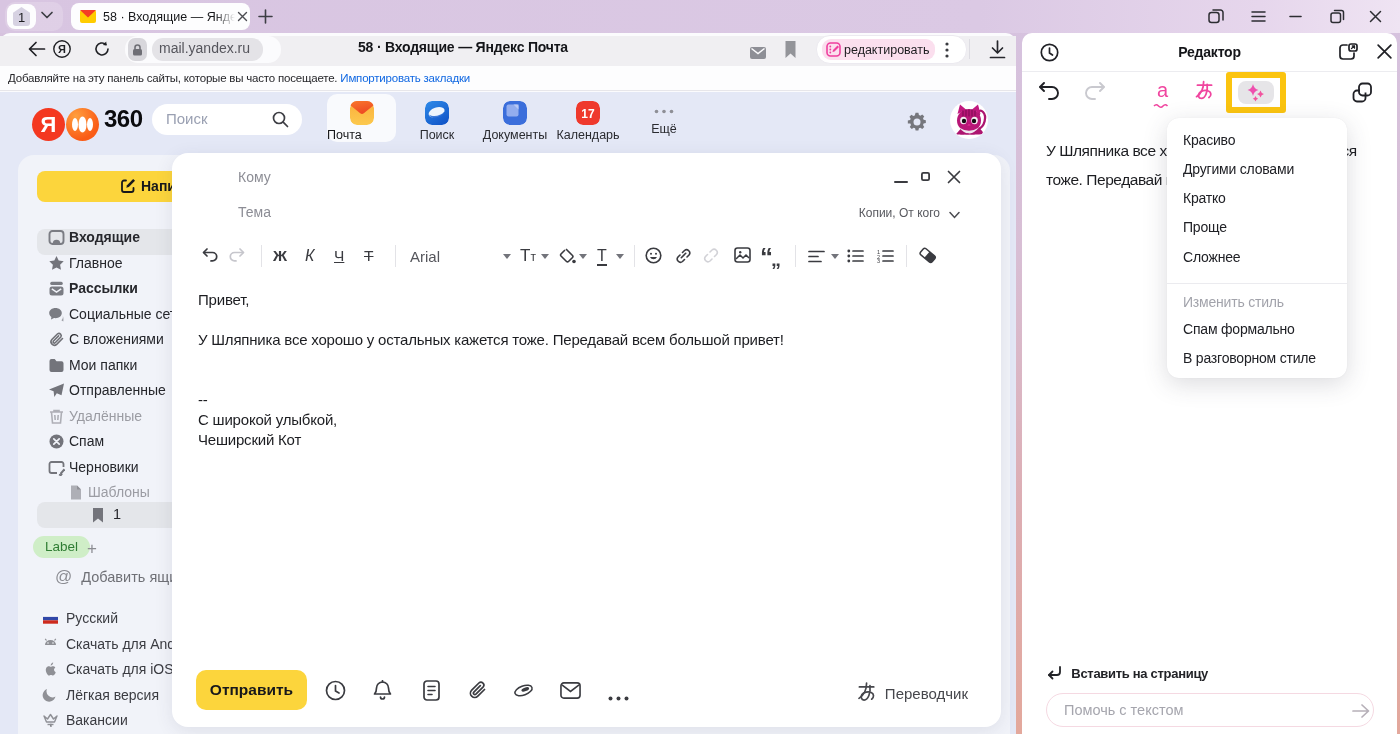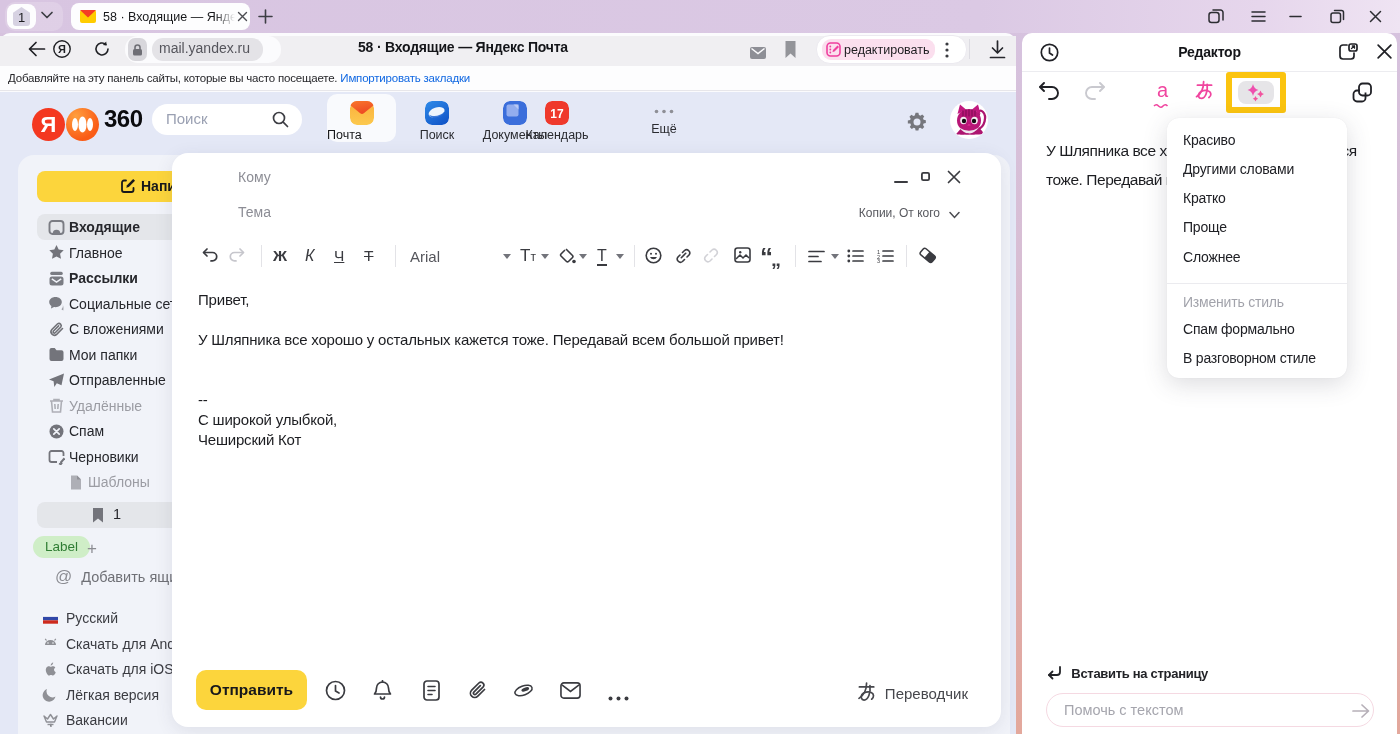--- a/index.html
+++ b/index.html
@@ -58,21 +58,21 @@
 
   .svc { position:absolute; top:0px; width:70px; text-align:center; }
   .svclabel { font-size:12.5px; color:#2a2b30; margin-top:3px; }
   .tile { width:24px; height:24px; border-radius:7px; margin:7px auto 0; }
   #svc-mail { left:327px; top:2px; width:69px; height:48px; background:#f9fafd; border-radius:10px; }
 
   
   #sidecard { left:18px; top:63px; width:992px; height:579px; background:#f1f3f9; border-radius:16px 16px 0 0; }
   #btn-write { left:19px; top:16px; width:150px; height:31px; background:#fcd53c; border-radius:8px;
      font-size:14px; font-weight:700; color:#17181b; }
-  .srow { position:absolute; left:19px; height:26px; width:160px; display:flex; align-items:center; font-size:14px; color:#26272c; white-space:nowrap; }
+  .srow { position:absolute; left:19px; height:26px; width:160px; display:flex; font-size:14px; color:#26272c; white-space:nowrap;margin-top:15px; }
   .srow .ic { width:17px; height:17px; margin-left:11px; margin-right:4px; flex:none; }
   .selrow { background:#e4e6ea; border-radius:8px; width:153px; }
   .bold { font-weight:700; }
   .grayrow { color:#9b9ca3; }
 
   #bookrow { left:19px; top:347px; width:153px; height:26px; background:#e4e6ea; border-radius:8px; }
   #labelchip { left:15px; top:381px; height:22px; padding:0 12px; background:#cfeec7; border-radius:11px;
      font-size:13.5px; color:#2f7d33; line-height:21px; }
   #labelplus { left:69px; top:384px; color:#8b8c92; font-size:17px; }
   .linkrow { position:absolute; left:24px; height:22px; display:flex; align-items:center; font-size:14px; color:#3b3c42; white-space:nowrap; }
@@ -265,21 +265,21 @@
         <div class="svclabel">Поиск</div>
       </div>
       <div class="svc" style="left:480px;top:2px">
         <svg class="tile" width="24" height="24" viewBox="0 0 24 24">
           <rect width="24" height="24" rx="7" fill="#3b6edb"></rect>
           <rect x="3.5" y="3.5" width="12" height="12" rx="2" fill="#93adee"></rect>
           <path d="M15.5 3.5 h-5 l5 5 z" fill="#b9c9f4"></path>
         </svg>
         <div class="svclabel">Документы</div>
       </div>
-      <div class="svc" style="left:522px;top:2px">
+      <div class="svc" style="left:553px;top:2px">
         <svg class="tile" width="24" height="24" viewBox="0 0 24 24">
           <rect width="24" height="24" rx="7" fill="#ef392c"></rect>
           <text x="12" y="17" font-size="12" font-weight="700" text-anchor="middle" fill="#fff" font-family="Liberation Sans">17</text>
         </svg>
         <div class="svclabel">Календарь</div>
       </div>
       <div class="svc" style="left:629px;top:2px">
         <svg style="margin:15px auto 8px" width="20" height="5" viewBox="0 0 20 5">
           <circle cx="2.5" cy="2.5" r="1.8" fill="#8e8f96"></circle>
           <circle cx="10" cy="2.5" r="1.8" fill="#8e8f96"></circle>

